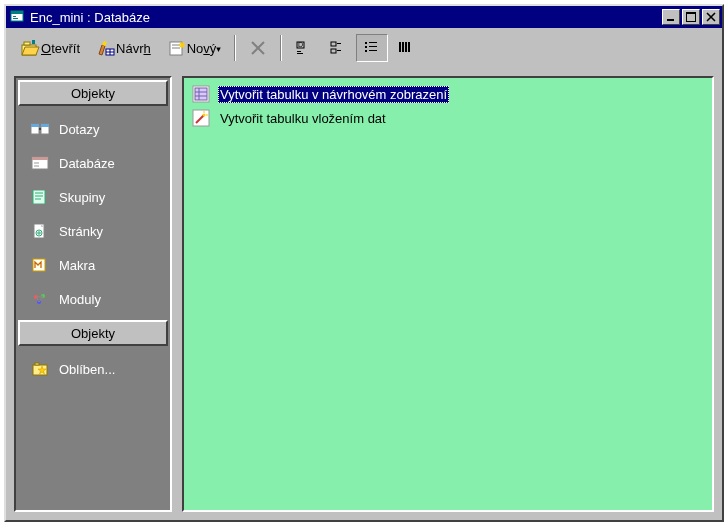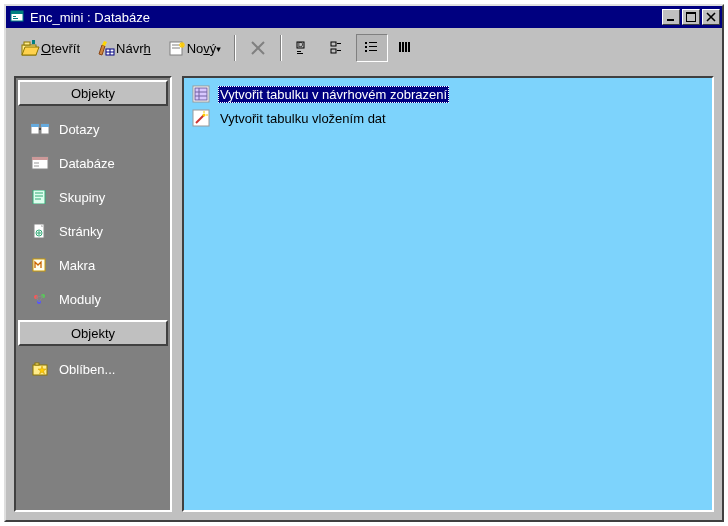--- a/index.html
+++ b/index.html
@@ -129,21 +129,21 @@
     border: 1px solid transparent;
   }
   .sideitem.selected {
     border: 1px solid;
     border-color: #404040 #e0e0e0 #e0e0e0 #404040;
     background: #707070;
   }
   .sideicon { width: 18px; height: 16px; display: flex; align-items:center; justify-content:center;}
   .mainpane {
     flex: 1;
-    background: #7dd3fc;
+    background: #86efac;
     border: 2px solid;
     border-color: #404040 #fff #fff #404040;
     padding: 4px;
     overflow: auto;
   }
   .listitem {
     display: flex;
     align-items: center;
     gap: 8px;
     padding: 3px 4px;

